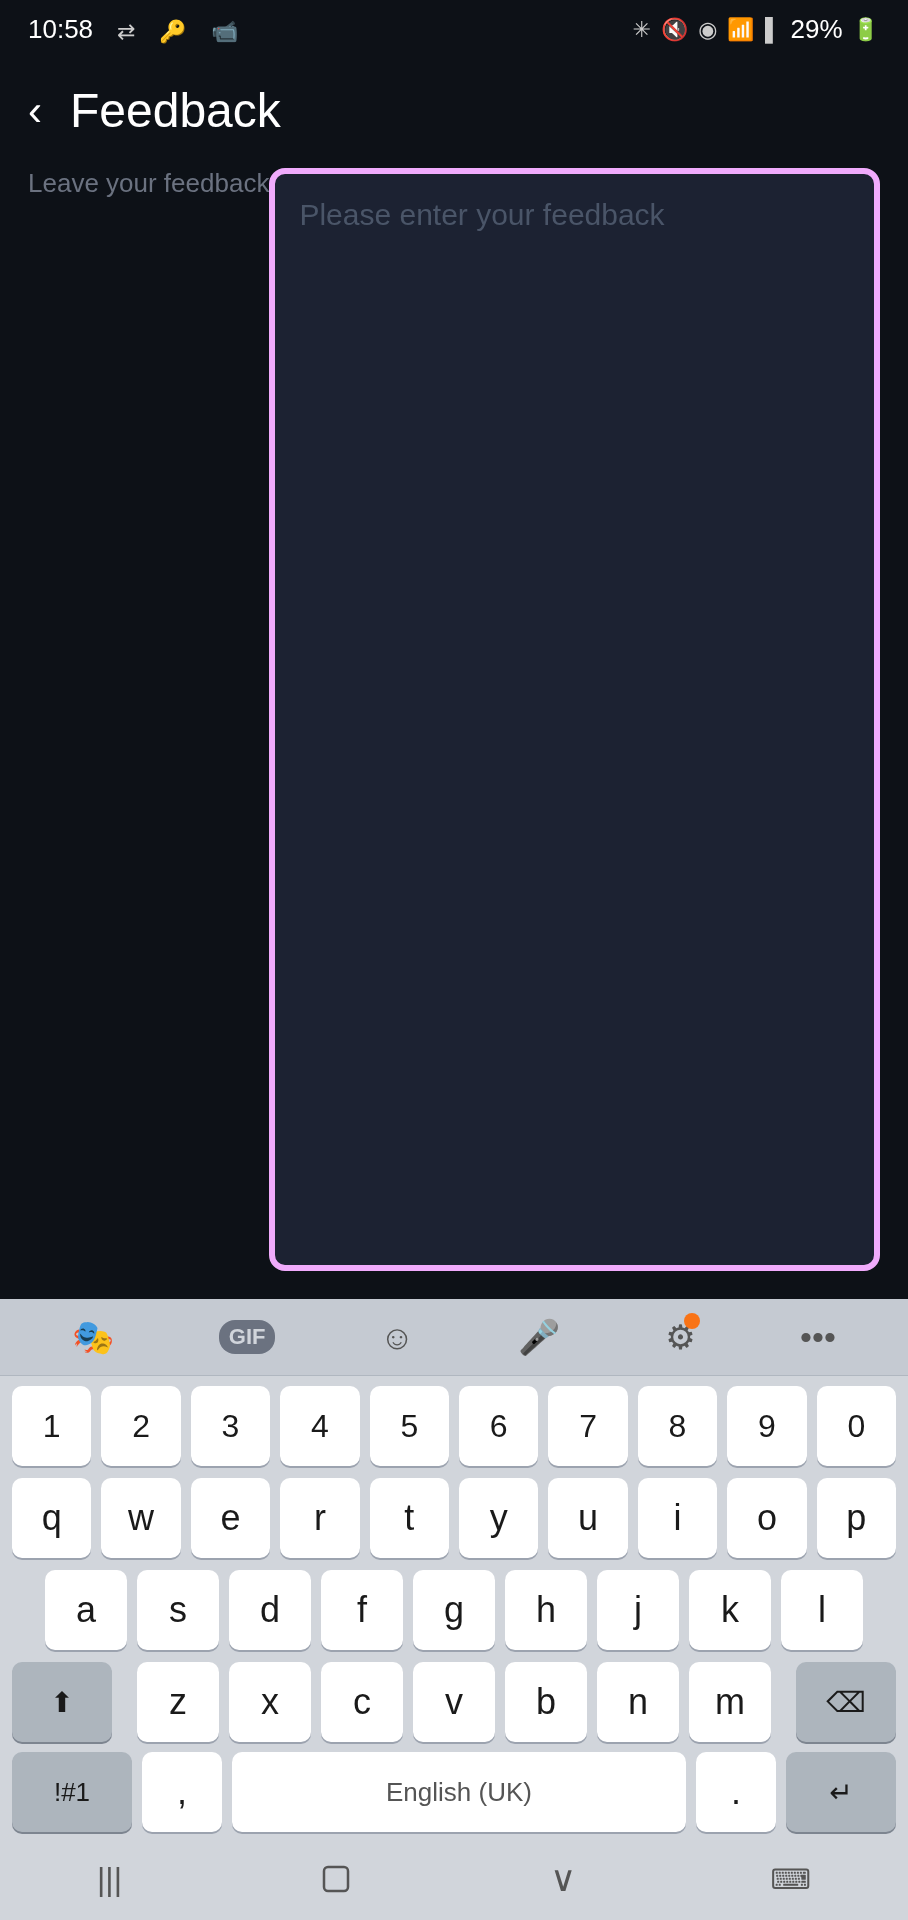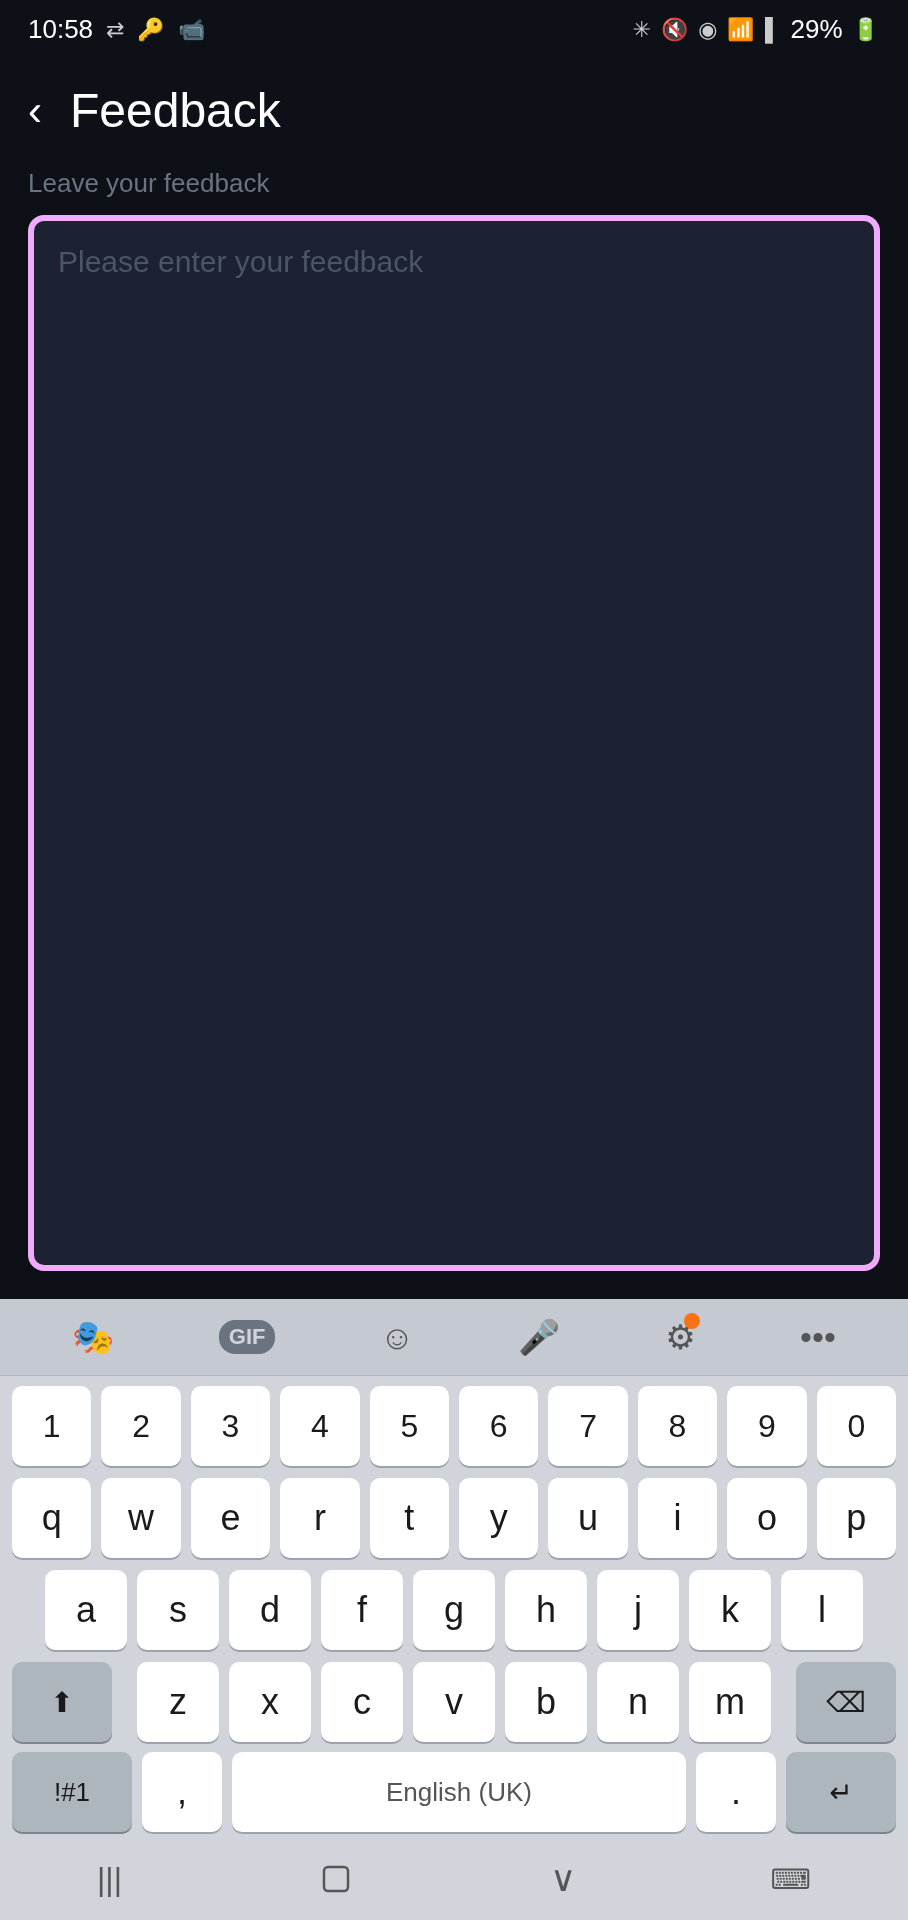--- a/index.html
+++ b/index.html
@@ -23,22 +23,22 @@
       justify-content: space-between;
       align-items: center;
       padding: 14px 28px 10px 28px;
       font-size: 26px;
       font-weight: 500;
       flex-shrink: 0;
     }
 
     .status-left {
       display: flex;
-      align-items: center;
-      gap: 13px;
+      align-items: flex-end;
+      gap: 24px;
     }
 
     .status-right {
       display: flex;
       align-items: center;
       gap: 10px;
     }
 
     .status-icon {
       font-size: 22px;
@@ -68,21 +68,20 @@
       font-weight: 400;
       margin-left: 8px;
     }
 
     
     .content-area {
       background: #0d1117;
       padding: 10px 28px 28px 28px;
       flex: 1;
       display: flex;
-      flex-direction: column;
     }
 
     .section-label {
       color: #6b7280;
       font-size: 26px;
       margin-bottom: 16px;
     }
 
     .feedback-textarea {
       background: #1c2232;

